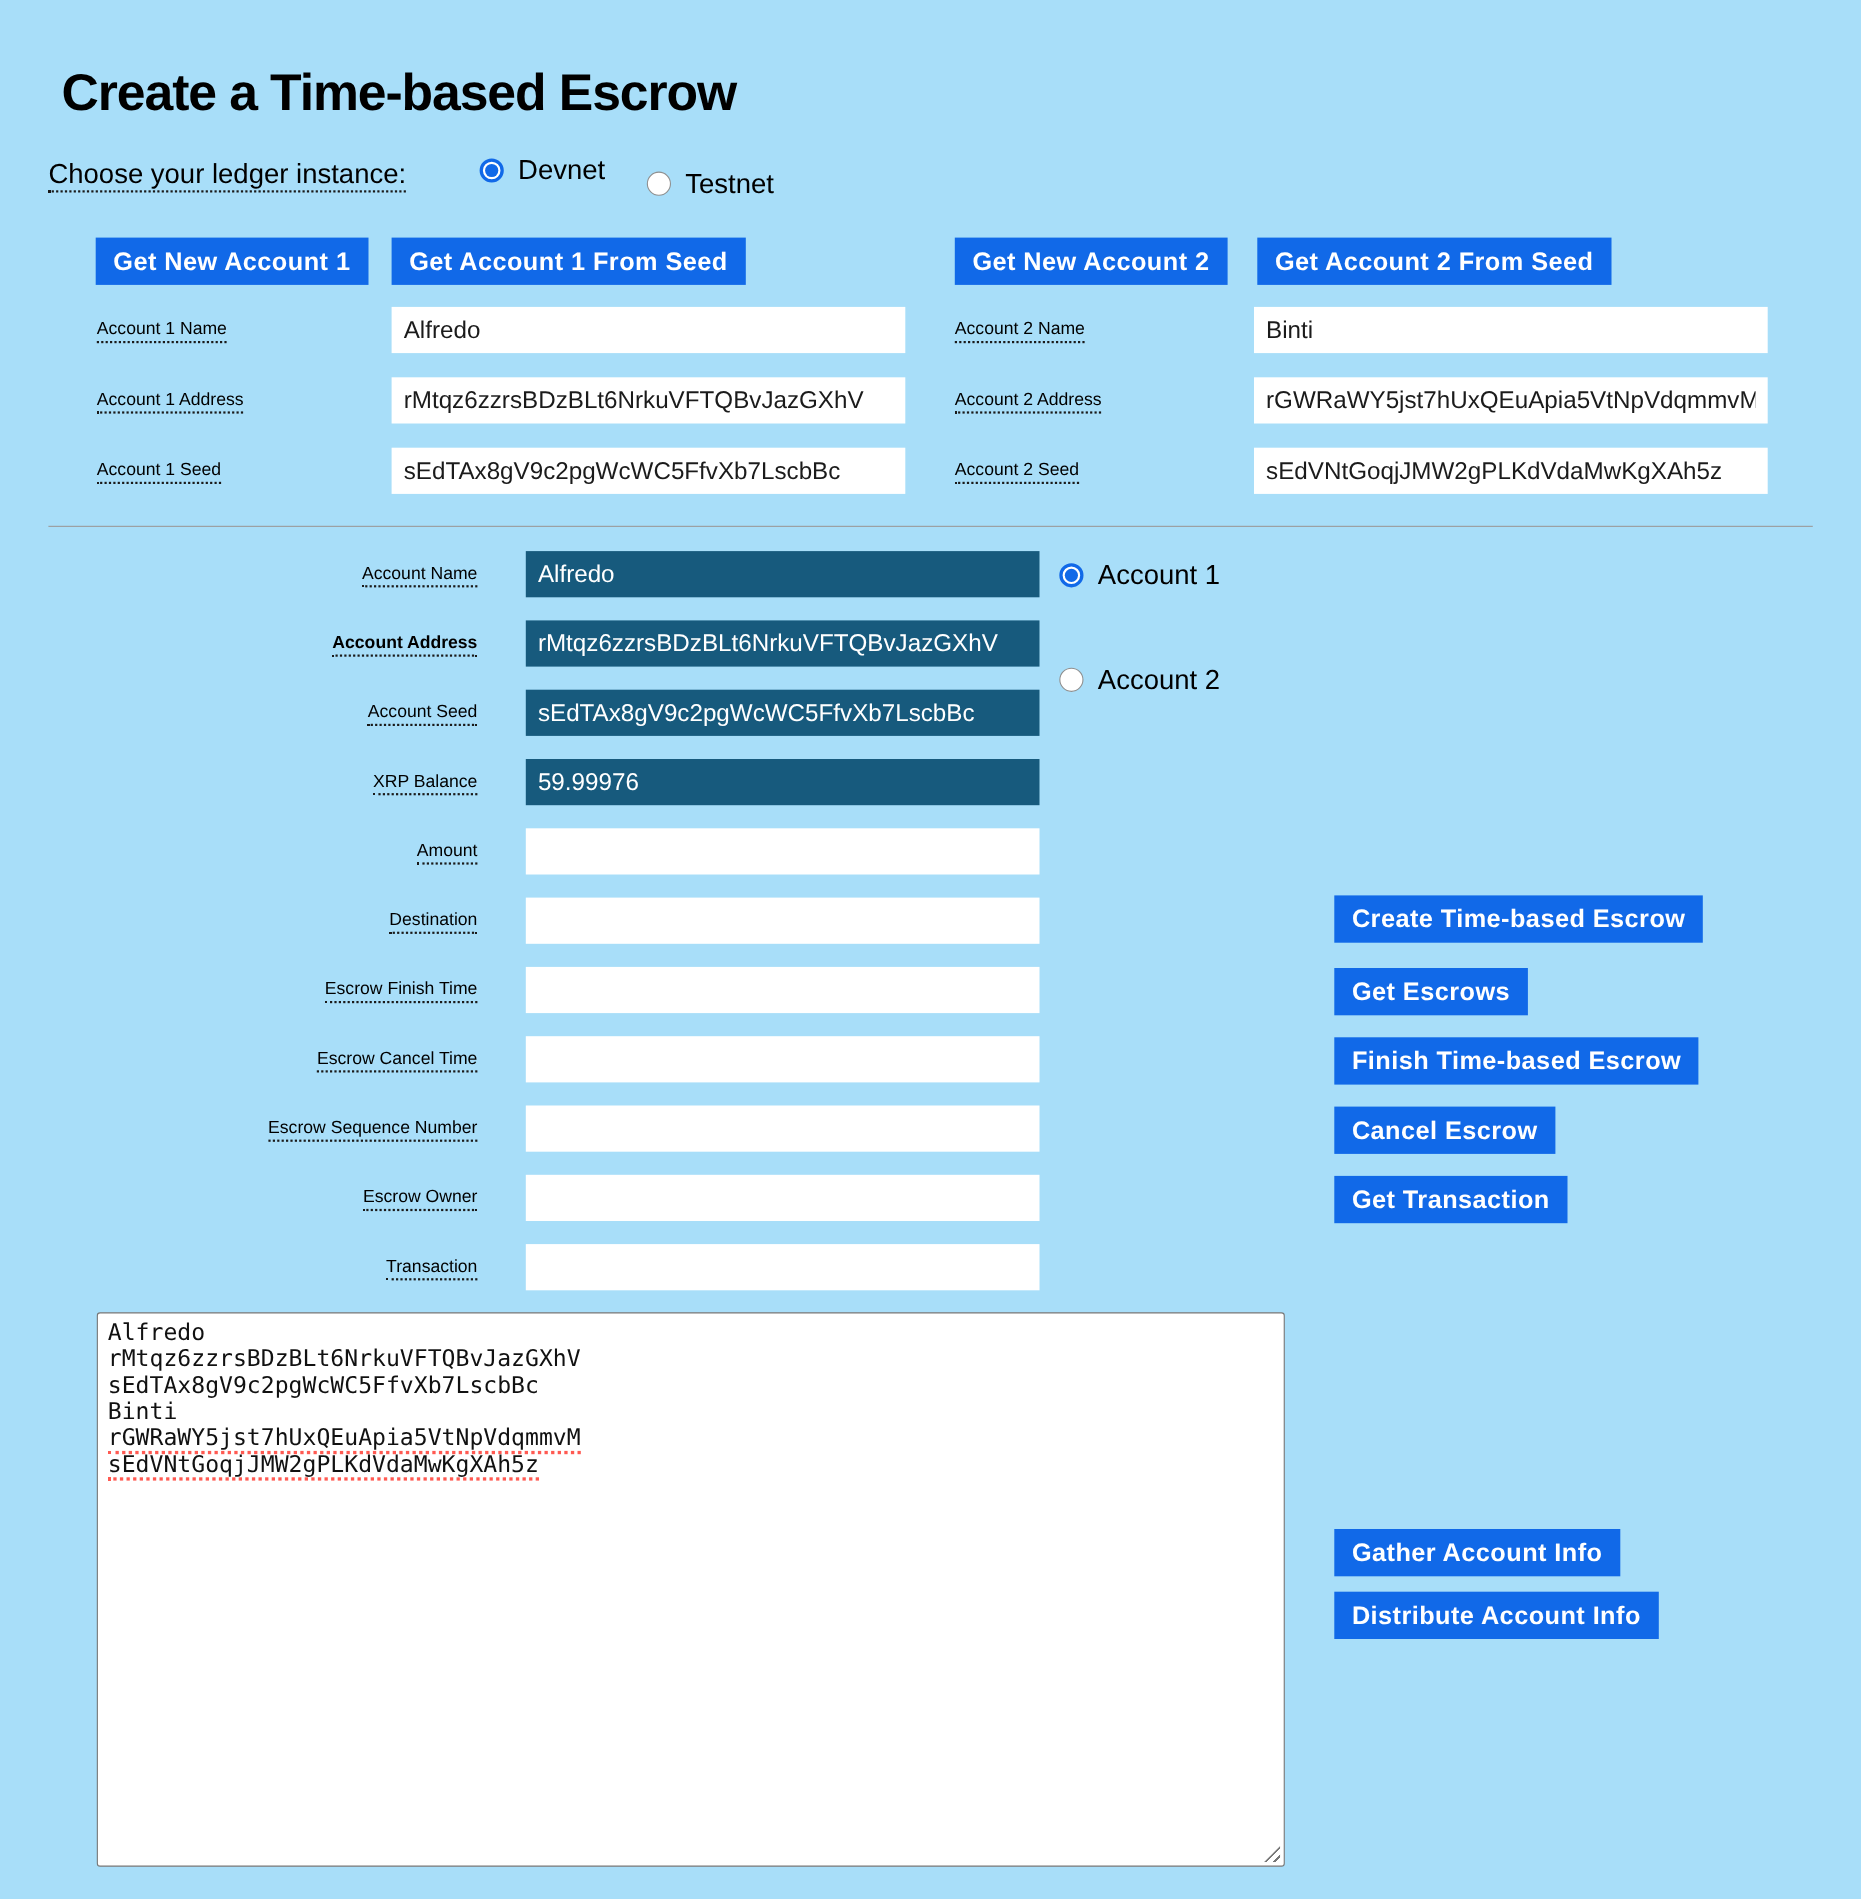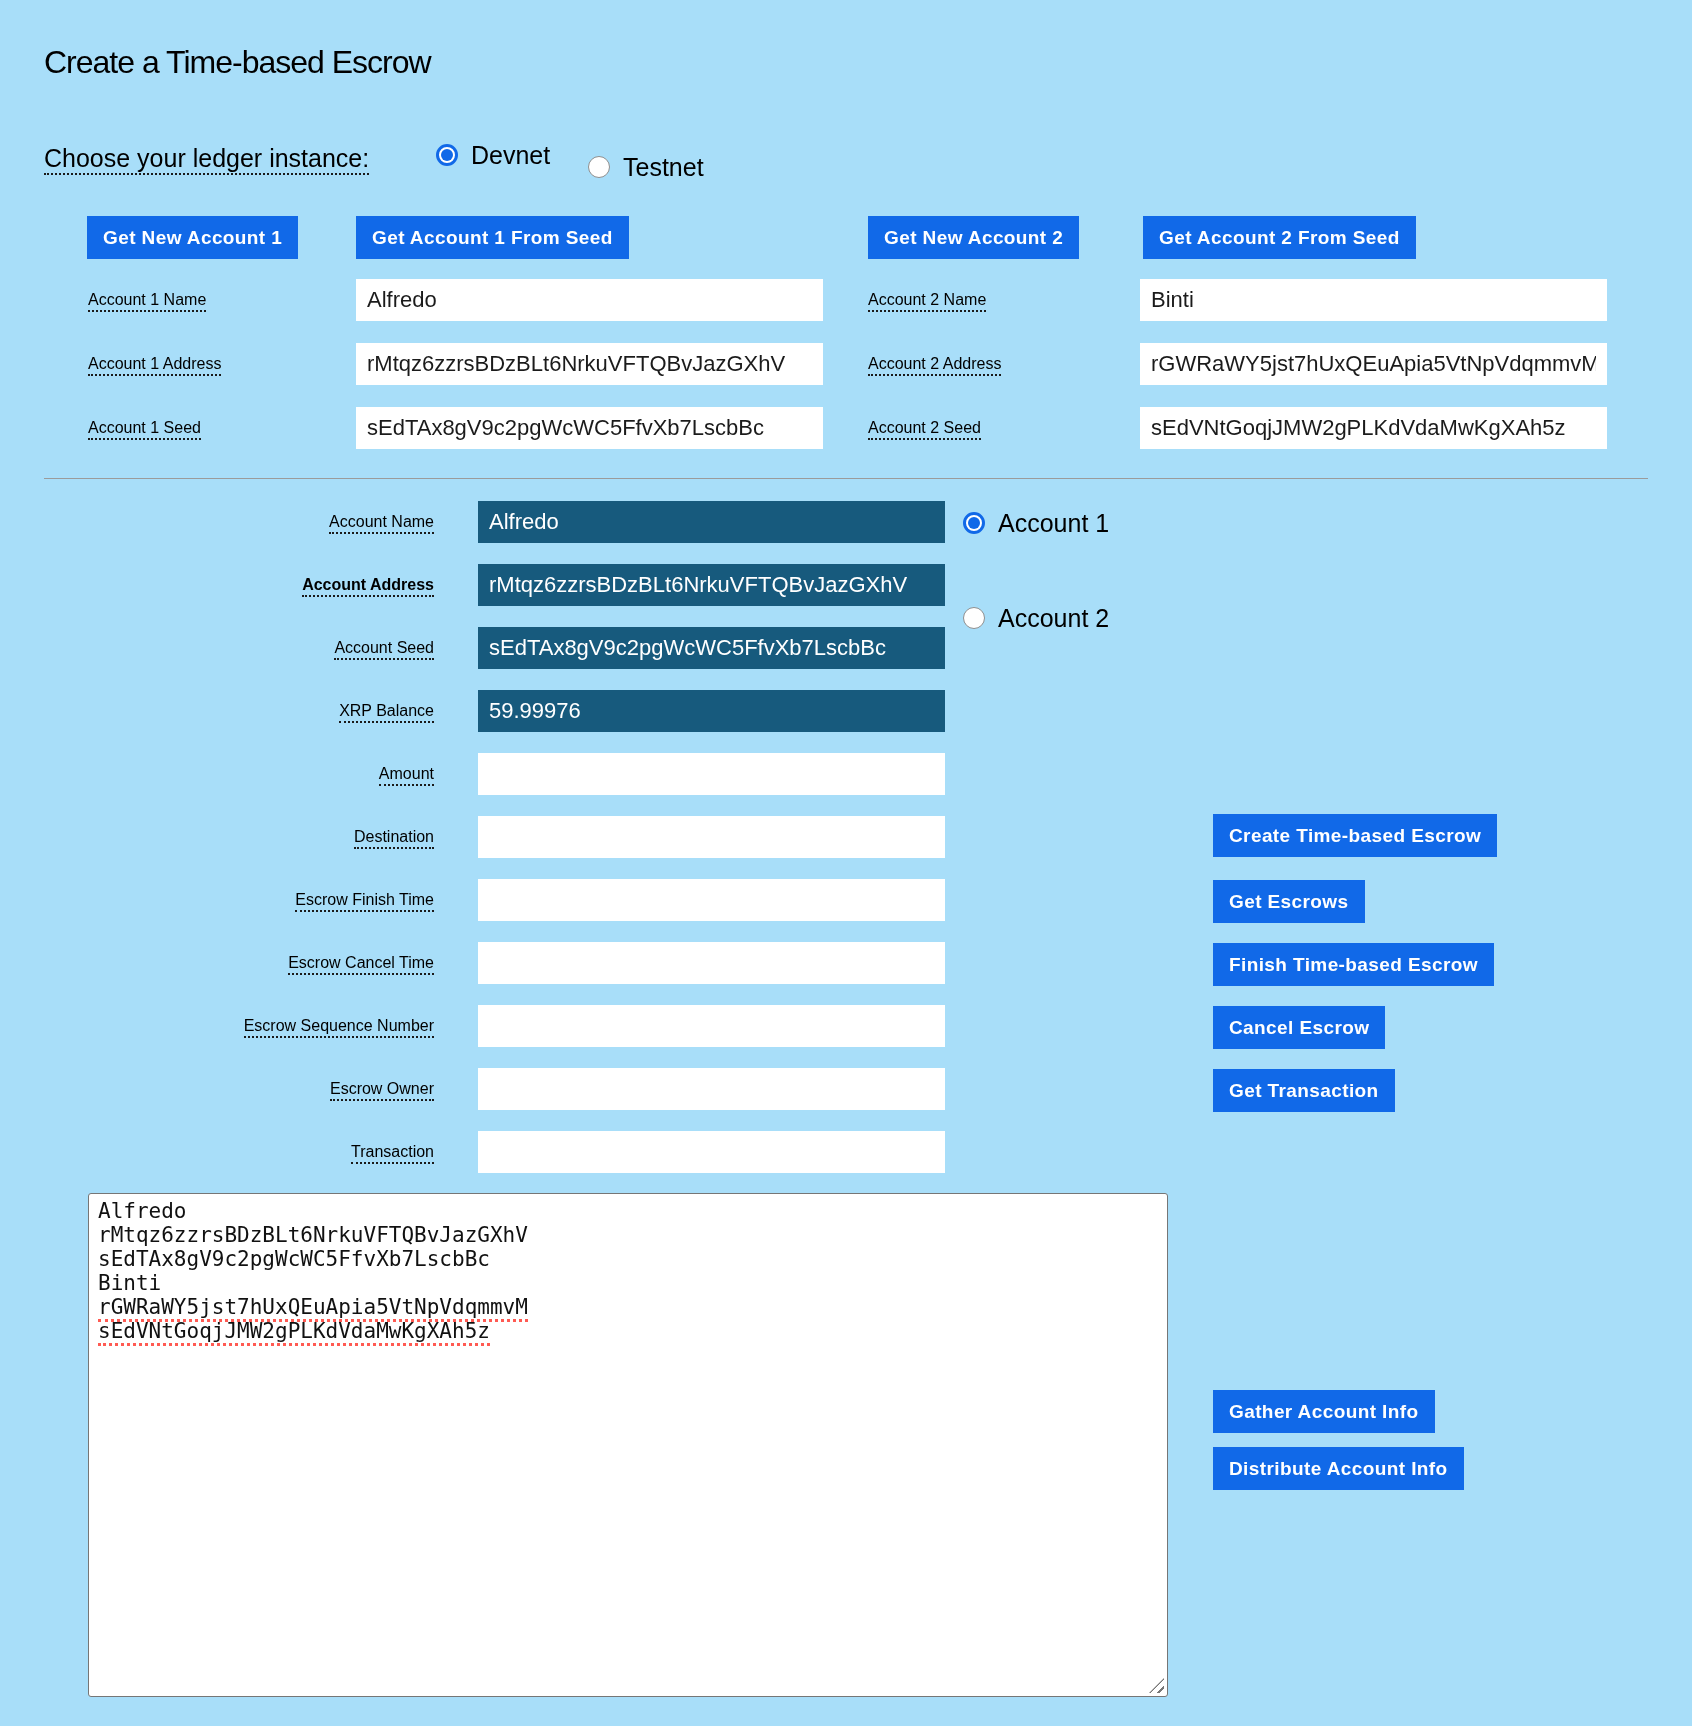--- a/index.html
+++ b/index.html
@@ -11,23 +11,23 @@
   }
   .page{
     position:relative;
     width:1692px;
     height:1726px;
     background:var(--bg,#a8def9);
     overflow:hidden;
   }
   .abs{position:absolute;}
   h1.title{
-    margin:0;
-    font-size:32px;
-    font-weight:400;
+    margin:12px;
+    font-size:47px;
+    font-weight:700;
     letter-spacing:-1px;
     color:#000;
   }
   .lbl{
     font-size:16px;
     line-height:42px;
     white-space:nowrap;
     color:#000;
   }
   .lbl .u, .ledger-lbl .u{
@@ -38,21 +38,21 @@
   }
   .lbl.right{text-align:right;}
   .ledger-lbl{font-size:25px;line-height:30px;white-space:nowrap;}
   .btn{
     background:var(--accent,#1169e8);
     color:#fff;
     border:none;
     height:43px;
     padding:16px 16px;
     font-family:"Liberation Sans",sans-serif;
-    font-size:19px;
+    font-size:23px;
     font-weight:600;
     letter-spacing:.4px;
     display:inline-flex;
     align-items:center;
     justify-content:center;
     white-space:nowrap;
     cursor:pointer;
   }
   .input{
     box-sizing:border-box;

